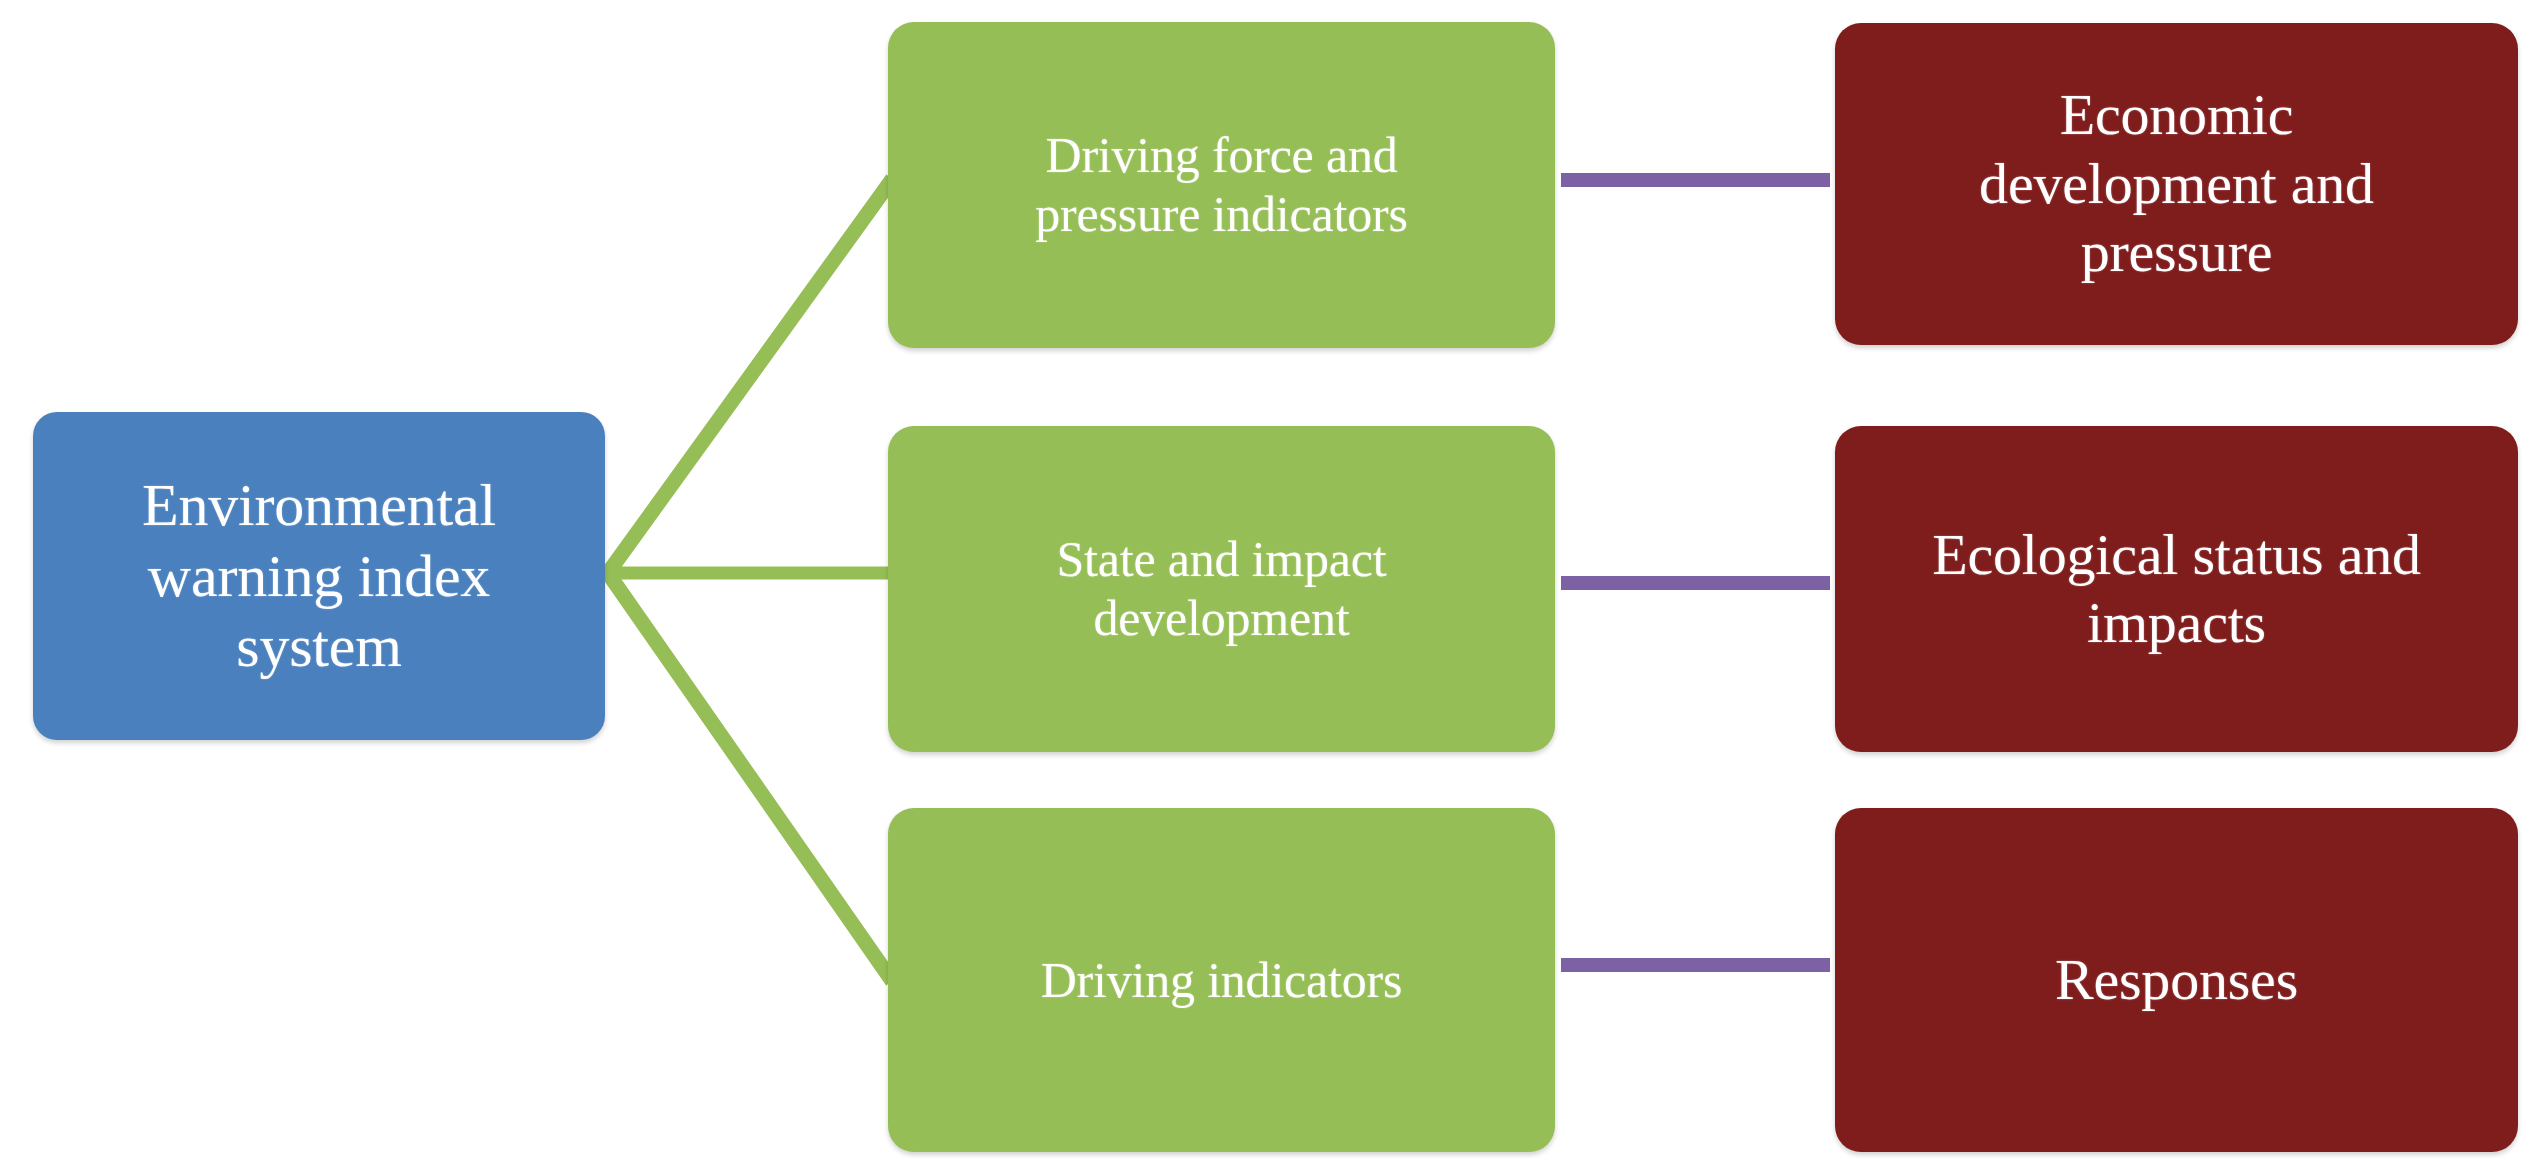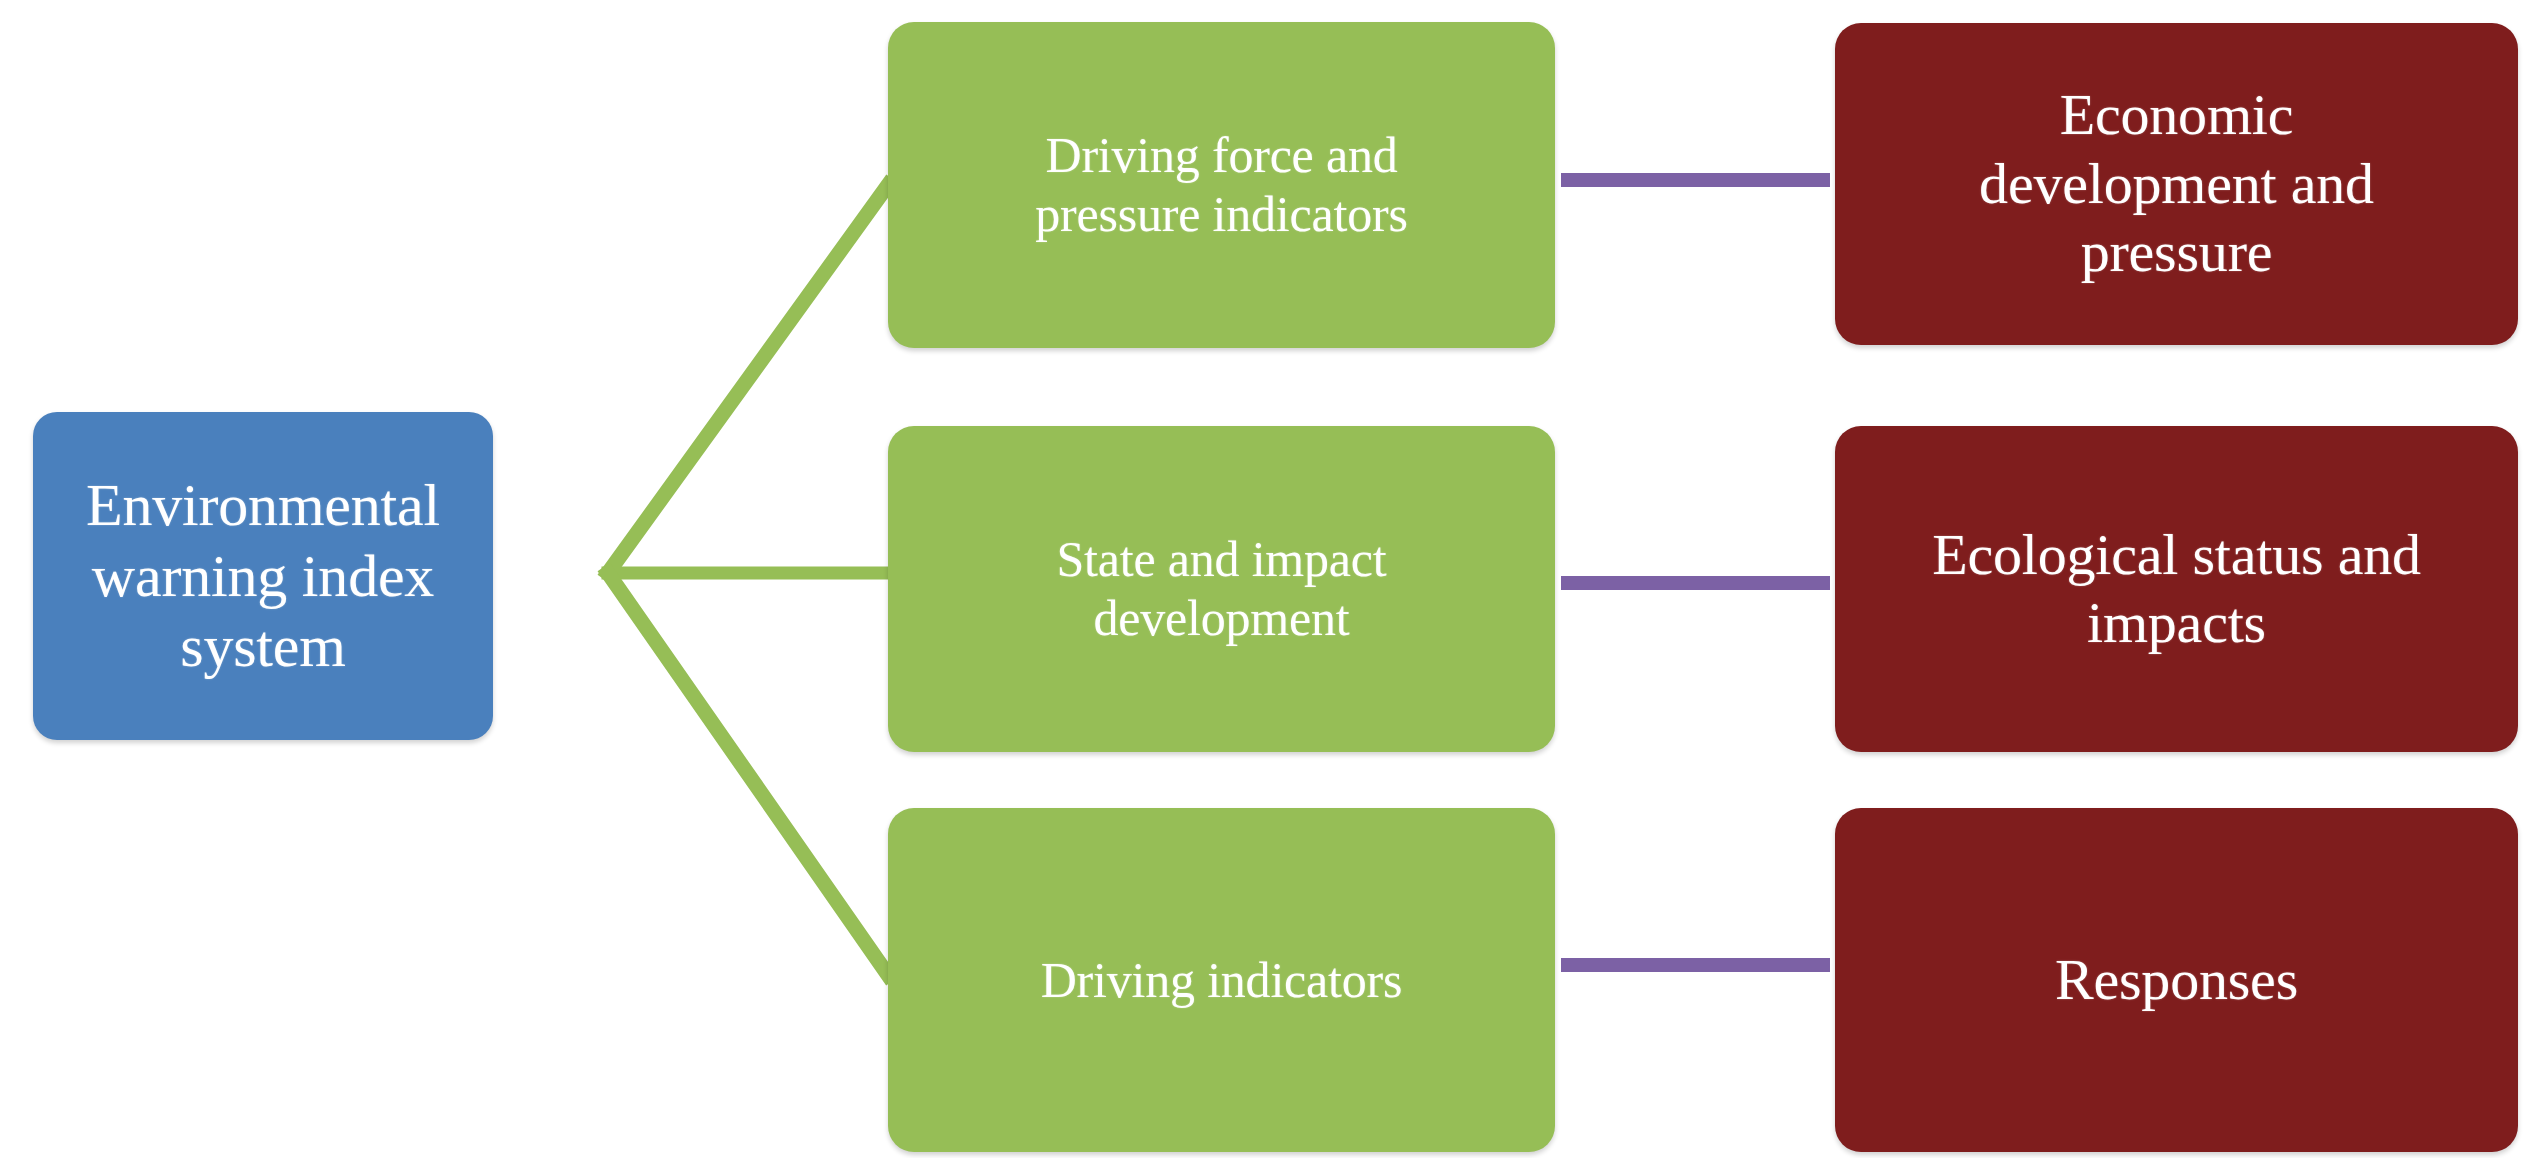--- a/index.html
+++ b/index.html
@@ -44,21 +44,21 @@
     line-height: 1.18;
     letter-spacing: -0.2px;
     text-shadow: 0 0 2px rgba(255,255,255,0.35);
     white-space: pre-line;
   }
 
   
   .node-root {
     left: 33px;
     top: 412px;
-    width: 460px;
+    width: 572px;
     height: 328px;
     background: #4a80bd;
     border-radius: 24px;
     align-items: center;
   }
   .node-root .node-label {
     font-size: 60px;
   }
 
   

